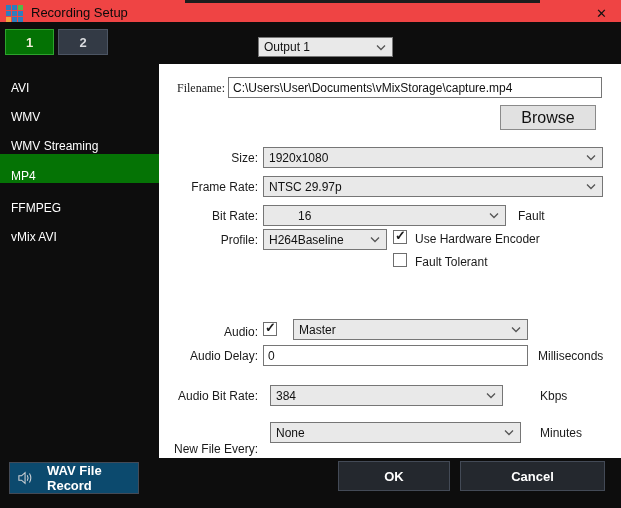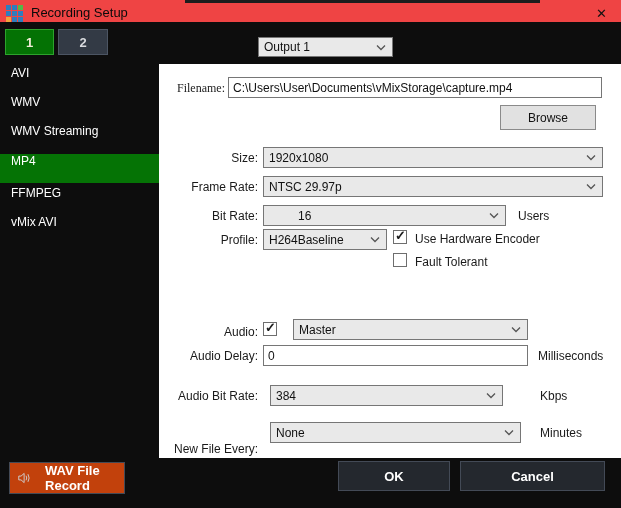--- a/index.html
+++ b/index.html
@@ -28,36 +28,36 @@
     display:flex; align-items:center; padding-left:5px; font-size:12px; color:#111; }
   .combo .chev { position:absolute; right:6px; top:7px; }
   .tinput { position:absolute; height:21px; background:#ffffff; border:1px solid #767676;
     font-size:12px; color:#111; padding:0 4px; font-family:"Liberation Sans", sans-serif; outline:none; }
 
   
   .panel { position:absolute; left:159px; top:64px; width:462px; height:394px; background:#ffffff; }
   .flabel { position:absolute; left:0; width:99px; text-align:right; font-size:12px; color:#1a1a1a; }
   .unit { position:absolute; font-size:12px; color:#1a1a1a; }
 
-  .btn-light { position:absolute; background:#e1e1e1; border:1px solid #8a8a8a; font-size:12px;
+  .btn-light { position:absolute; background:#e1e1e1; border:1px solid #8a8a8a; font-size:16px;
     color:#111; display:flex; align-items:center; justify-content:center; }
 
   .checkbox { position:absolute; width:14px; height:14px; background:#fff; border:1px solid #6e6e6e; }
   .checkbox .check { position:absolute; left:1px; top:-3px; font-size:13px; font-weight:bold; color:#1c1c1c; }
   .cblabel { position:absolute; font-size:12px; color:#1a1a1a; }
 
   
-  .side-item { position:absolute; left:0; width:159px; height:29px; display:flex; align-items:flex-start;
+  .side-item { position:absolute; left:0; width:159px; height:29px; display:flex; align-items:flex-end;
     padding-left:11px; font-size:12px; color:#ffffff; }
   .side-item.selected { background:#057305; }
 
   
   .btn-dark { position:absolute; background:#24282e; border:1px solid #434a56; color:#ffffff;
     font-weight:bold; font-size:13px; display:flex; align-items:center; justify-content:center; }
-  .wav-btn { left:9px; top:462px; width:116px; height:32px; background:#c2410c; justify-content:flex-start; padding-left:8px; }
+  .wav-btn { left:9px; top:462px; width:130px; height:32px; background:#0c4a6e; justify-content:flex-start; padding-left:8px; }
   .wav-btn .spk { margin-right:14px; }
 </style>
 </head>
 <body>
 
 <div class="titlebar">
   <span class="vmix-icon">
     <i style="background:#2f7dbe"></i>
       <i style="background:#2f7dbe"></i>
       <i style="background:#53b948"></i>
@@ -124,21 +124,21 @@
       </svg>
   </div>
 
   <span class="flabel" style="top:145px;">Bit Rate:</span>
   <div class="combo" style="left:104px; top:141px; width:243px;padding-left:34px;">
     <span>16</span>
     <svg class="chev" width="10" height="6" viewBox="0 0 10 6">
         <path d="M1 0.5 L5 4.5 L9 0.5" stroke="#555" stroke-width="1.3" fill="none"></path>
       </svg>
   </div>
-  <span class="unit" style="left:359px; top:145px;">Users</span>
+  <span class="unit" style="left:359px; top:145px;">Fault</span>
 
   <span class="flabel" style="top:169px;">Profile:</span>
   <div class="combo" style="left:104px; top:165px; width:124px;">
     <span>H264Baseline</span>
     <svg class="chev" width="10" height="6" viewBox="0 0 10 6">
         <path d="M1 0.5 L5 4.5 L9 0.5" stroke="#555" stroke-width="1.3" fill="none"></path>
       </svg>
   </div>
   <span class="checkbox" style="left:234px; top:166px;">
     <span class="check">✓</span>

